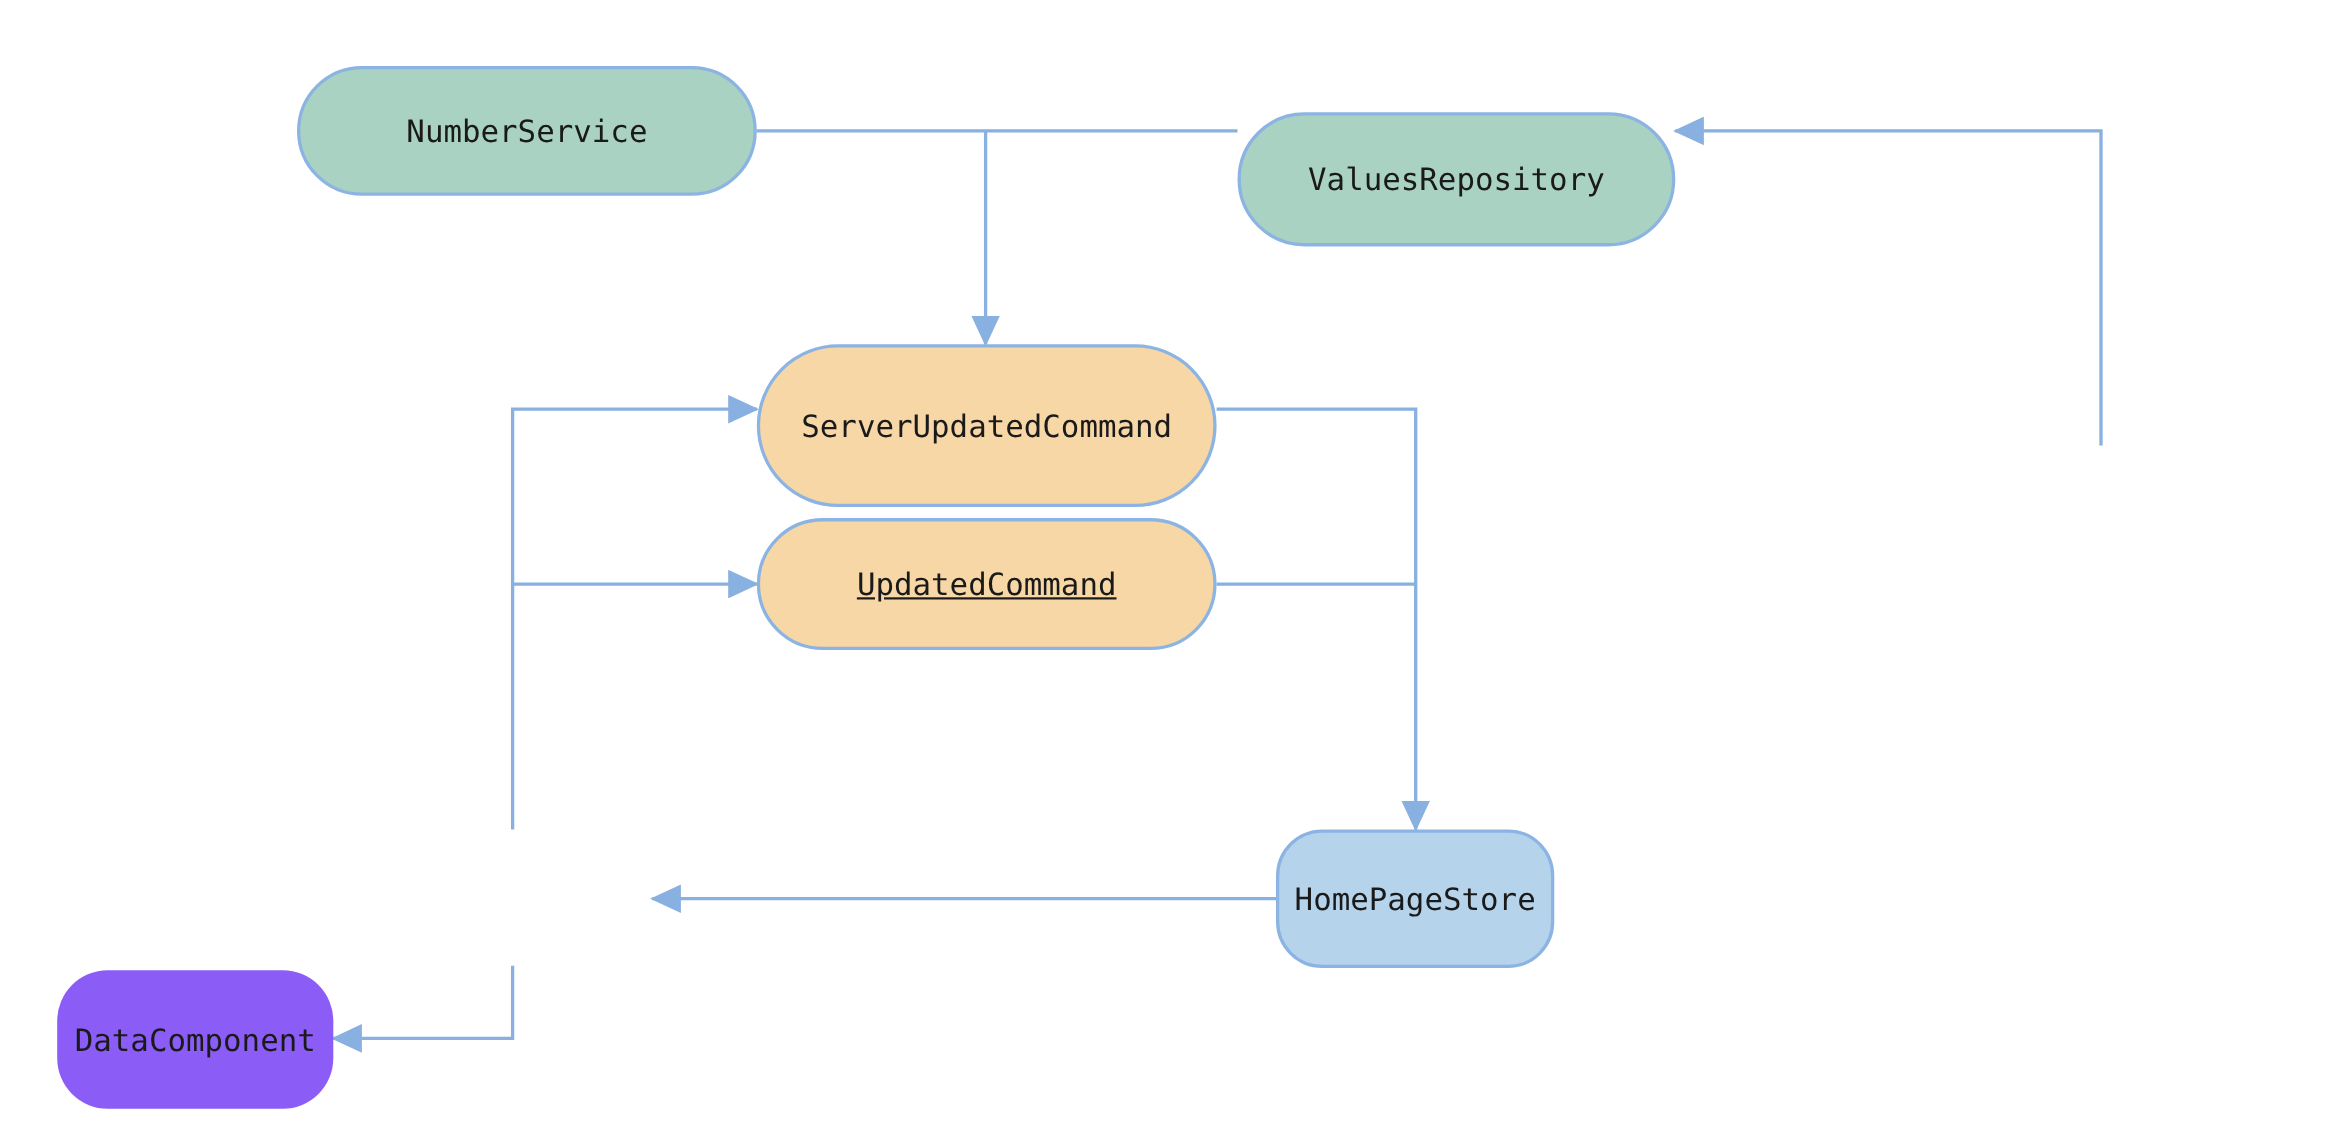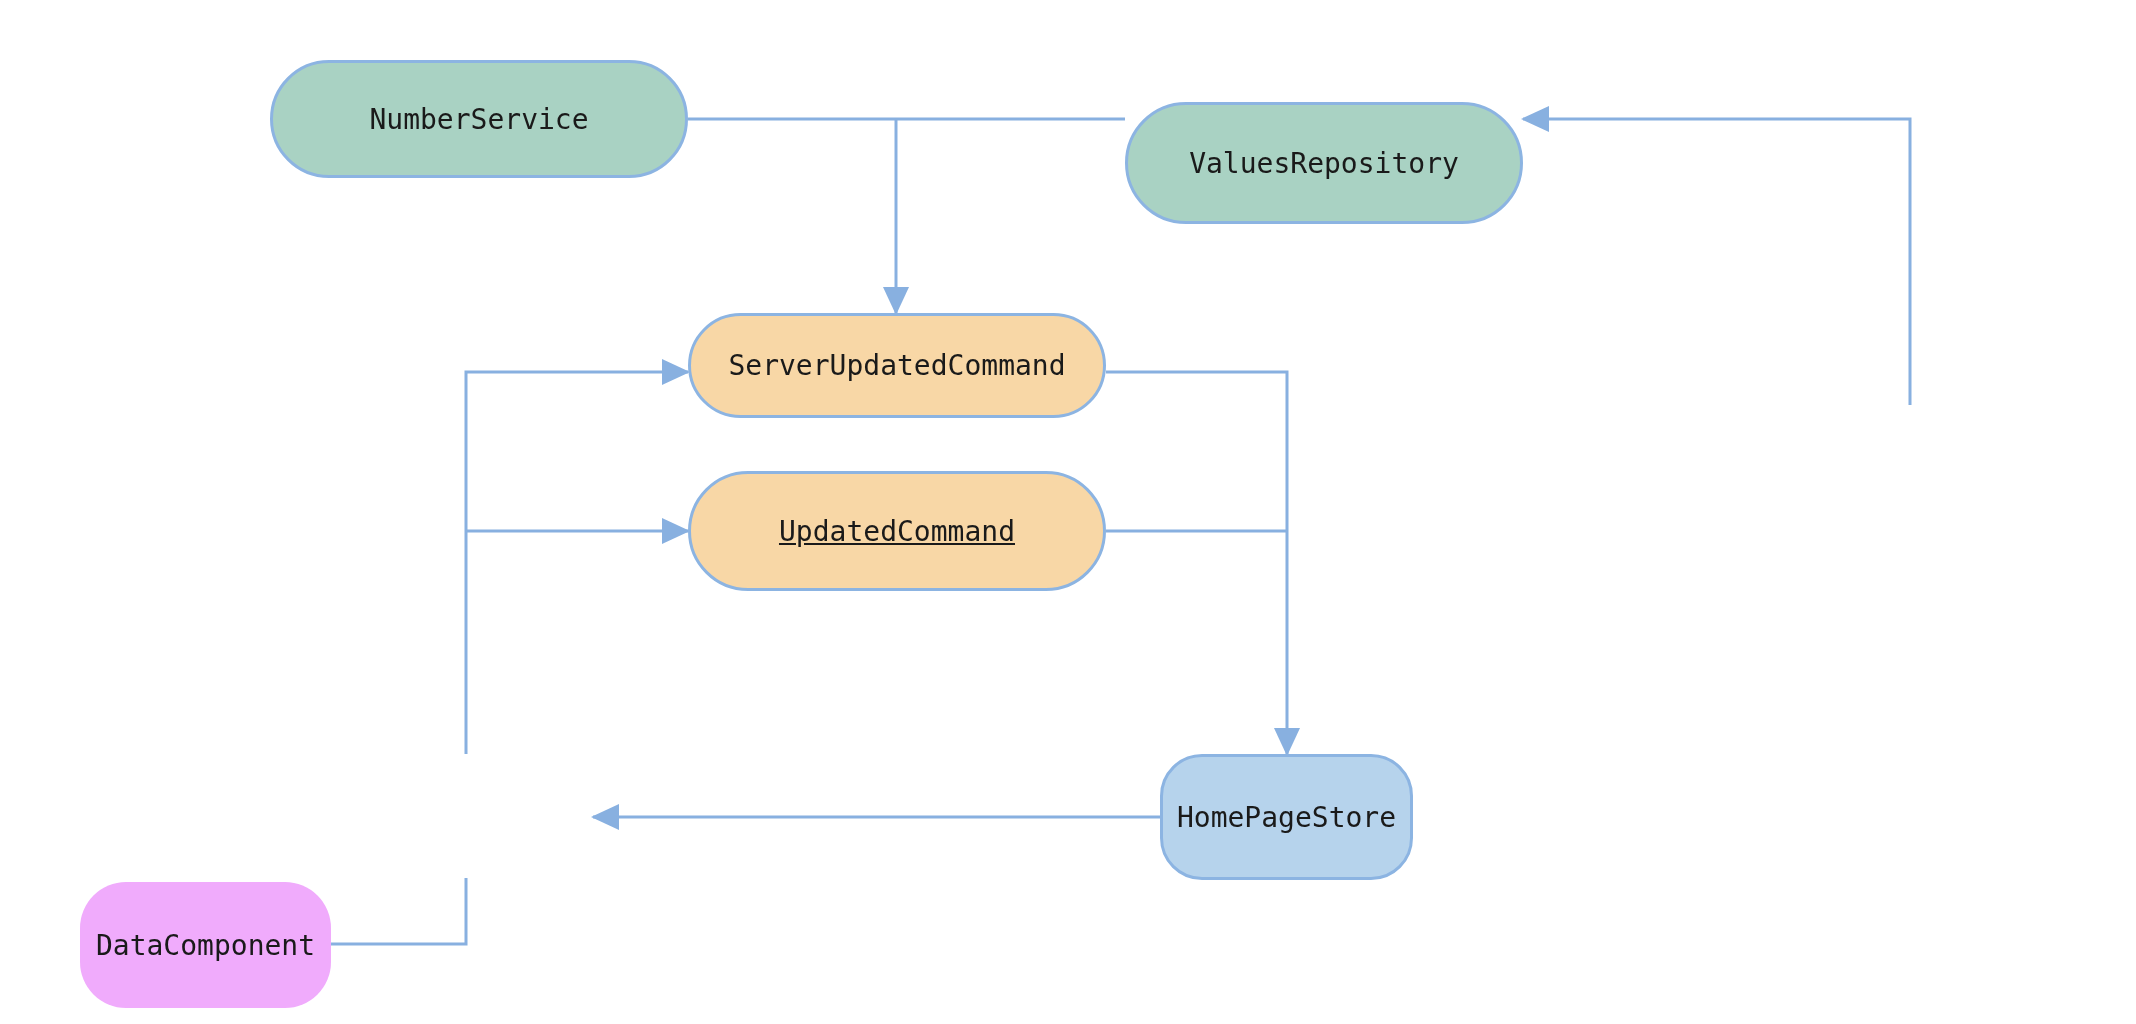--- a/index.html
+++ b/index.html
@@ -76,26 +76,26 @@
         <polyline points="466,878 466,944 303,944" fill="none" stroke="#88b0e0" stroke-width="3" marker-end="url(#arrowhead)"></polyline>
       </g>
   </svg>
   <div id="node-layer">
       <div class="node stadium" style="left: 270px; top: 60px; width: 418px; height: 118px; background: rgb(169, 210, 195); border: 3px solid rgb(140, 180, 226);">
         <span class="node-label">NumberService</span>
       </div>
       <div class="node stadium" style="left: 1125px; top: 58px; width: 398px; height: 122px; background: rgb(169, 210, 195); border: 3px solid rgb(140, 180, 226); margin-top: 44px;">
         <span class="node-label">ValuesRepository</span>
       </div>
-      <div class="node stadium" style="left: 688px; top: 313px; width: 418px; height: 105px; background: rgb(248, 215, 166); border: 3px solid rgb(140, 180, 226);">
+      <div class="node stadium" style="left: 688px; top: 313px; width: 418px; height: 148px; background: rgb(248, 215, 166); border: 3px solid rgb(140, 180, 226);">
         <span class="node-label">ServerUpdatedCommand</span>
       </div>
       <div class="node stadium" style="left: 688px; top: 471px; width: 418px; height: 120px; background: rgb(248, 215, 166); border: 3px solid rgb(140, 180, 226); text-decoration: underline;">
         <span class="node-label">UpdatedCommand</span>
       </div>
-      <div class="node rounded" style="left: 52px; top: 882px; width: 251px; height: 126px; background: #f0abfc; border-radius: 46px; margin-left: 28px;">
+      <div class="node rounded" style="left: 52px; top: 882px; width: 251px; height: 126px; background: #8b5cf6; border-radius: 46px;">
         <span class="node-label">DataComponent</span>
       </div>
       <div class="node rounded" style="left: 1160px; top: 754px; width: 253px; height: 126px; background: rgb(182, 211, 236); border: 3px solid rgb(140, 180, 226); border-radius: 42px; text-align: center;">
         <span class="node-label">HomePageStore</span>
       </div>
     </div>
 </div>
 
 </body></html>

